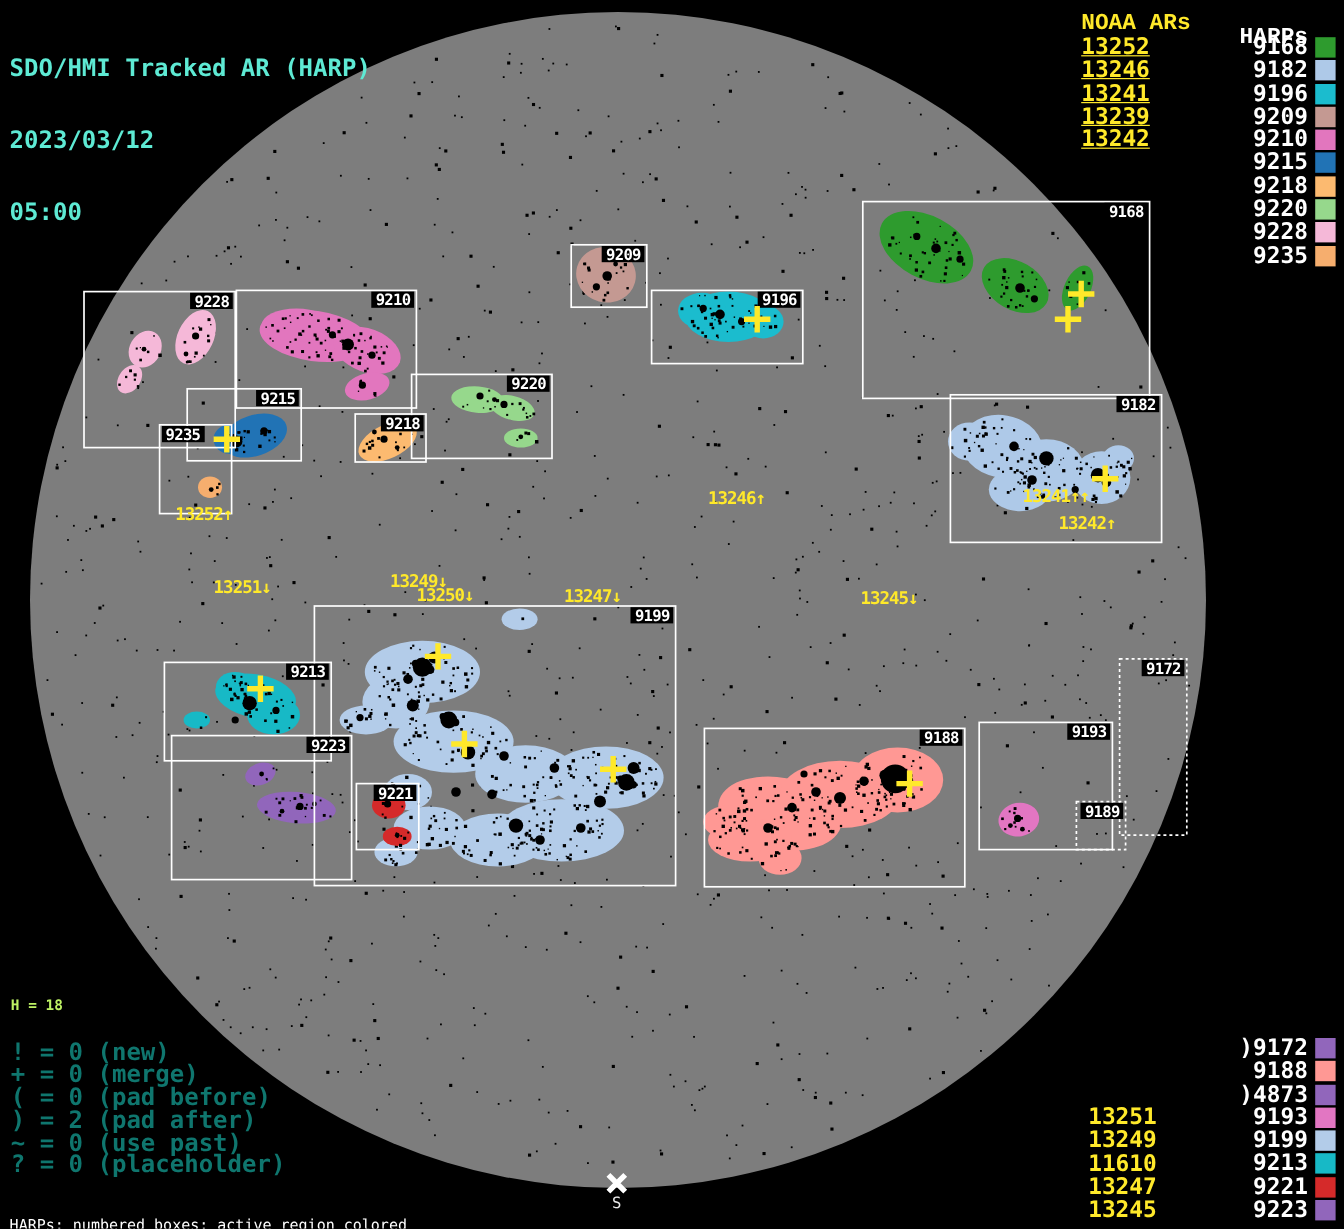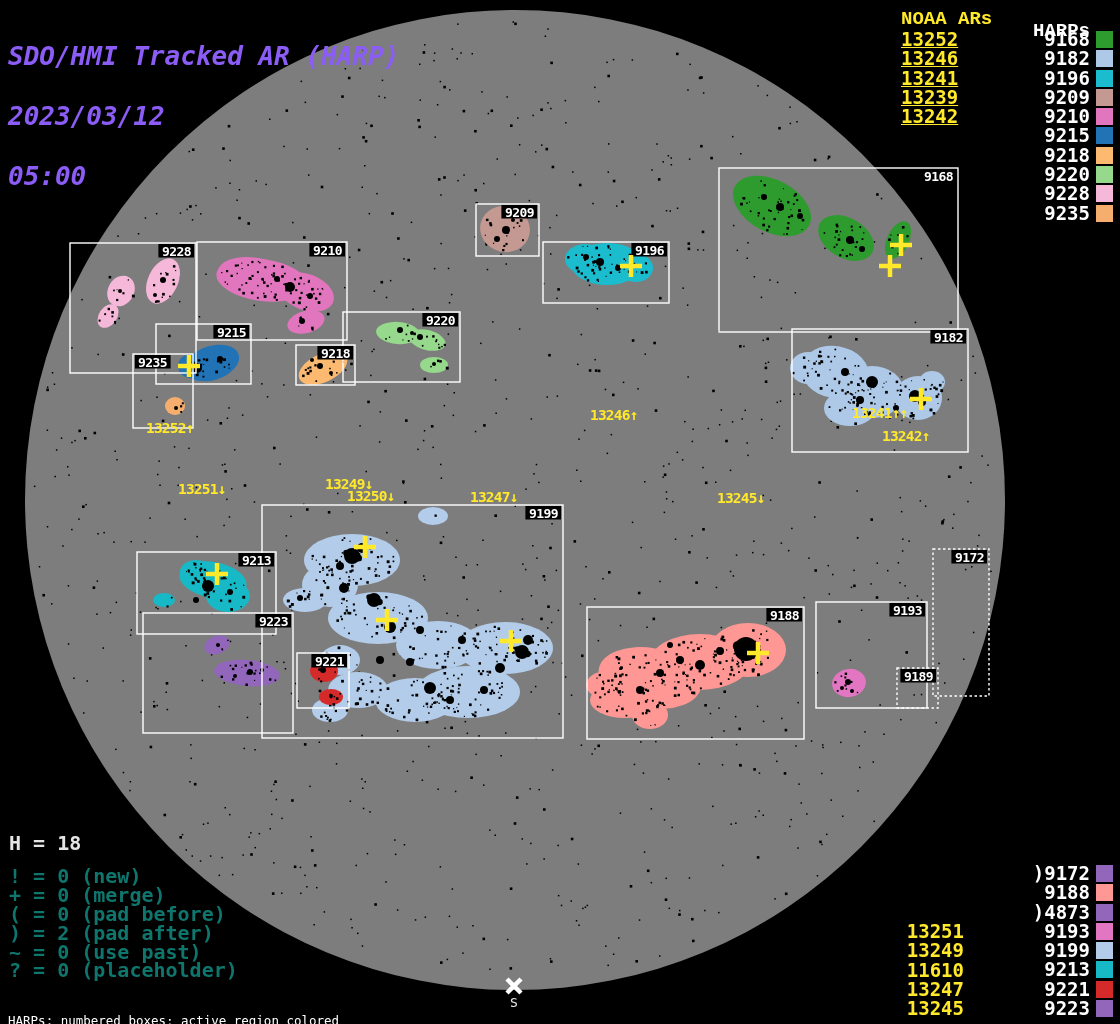--- a/index.html
+++ b/index.html
@@ -1,36 +1,36 @@
 <!DOCTYPE html>
 <html style="--noaa-yellow: #ffe92a;"><head>
 <meta charset="utf-8">
 <style>
   html,body{margin:0;padding:0;background:#000;}
   .stage{position:relative;width:1120px;height:1024px;background:#000;overflow:hidden;
          font-family:"DejaVu Sans Mono", monospace;}
   svg{position:absolute;left:0;top:0;}
-  .hdr{position:absolute;left:8px;top:6px;color:#8b5cf6;font-size:26px;line-height:20px;
-       font-weight:bold;white-space:pre;font-style:italic;}
+  .hdr{position:absolute;left:8px;top:6px;color:#5eead4;font-size:20px;line-height:20px;
+       font-weight:bold;white-space:pre;}
   .yellow{color:var(--noaa-yellow,#ffe92a);}
   .white{color:#fff;}
   .colhdr{position:absolute;font-size:19px;font-weight:bold;line-height:19px;font-family:Liberation Mono, monospace;}
   #noaa-hdr{left:901px;top:10px;}
   #harps-hdr{left:1020px;top:22px;width:70px;text-align:right;}
   .list{position:absolute;}
   .list .row{height:19.3px;line-height:19.3px;font-size:19px;font-weight:bold;display:flex;}
   #tr-noaa{left:901px;top:30px;text-decoration:underline;}
   #tr-harps{left:1020px;top:30px;width:100px;}
   #br-harps{left:1010px;top:864px;width:110px;}
   #br-noaa{left:902px;top:922px;width:62px;}
   #br-noaa .row{display:block;text-align:right;}
   .num{width:70px;text-align:right;display:inline-block;}
   #br-harps .num{width:80px;}
   .sw{width:17px;height:17px;margin-left:6px;margin-top:1px;display:inline-block;}
-  #h-line{position:absolute;left:9px;top:831px;color:#e5e5e5;font-size:20px;font-weight:bold;}
+  #h-line{position:absolute;left:9px;top:831px;color:#bef264;font-size:12px;font-weight:bold;}
   #legend{position:absolute;left:9px;top:867px;color:#0f766e;}
   #legend .lrow{height:18.9px;line-height:18.9px;font-size:20px;font-weight:bold;white-space:pre;}
   #footnotes{position:absolute;left:8px;top:991px;color:#fff;font-size:12.5px;line-height:12.2px;white-space:pre;}
 </style>
 </head>
 <body>
 
 <div class="stage">
   <svg id="map-svg" width="1120" height="1024" viewBox="0 0 1120 1024">
       <circle cx="515" cy="500" r="490" fill="#7d7d7d"></circle>

